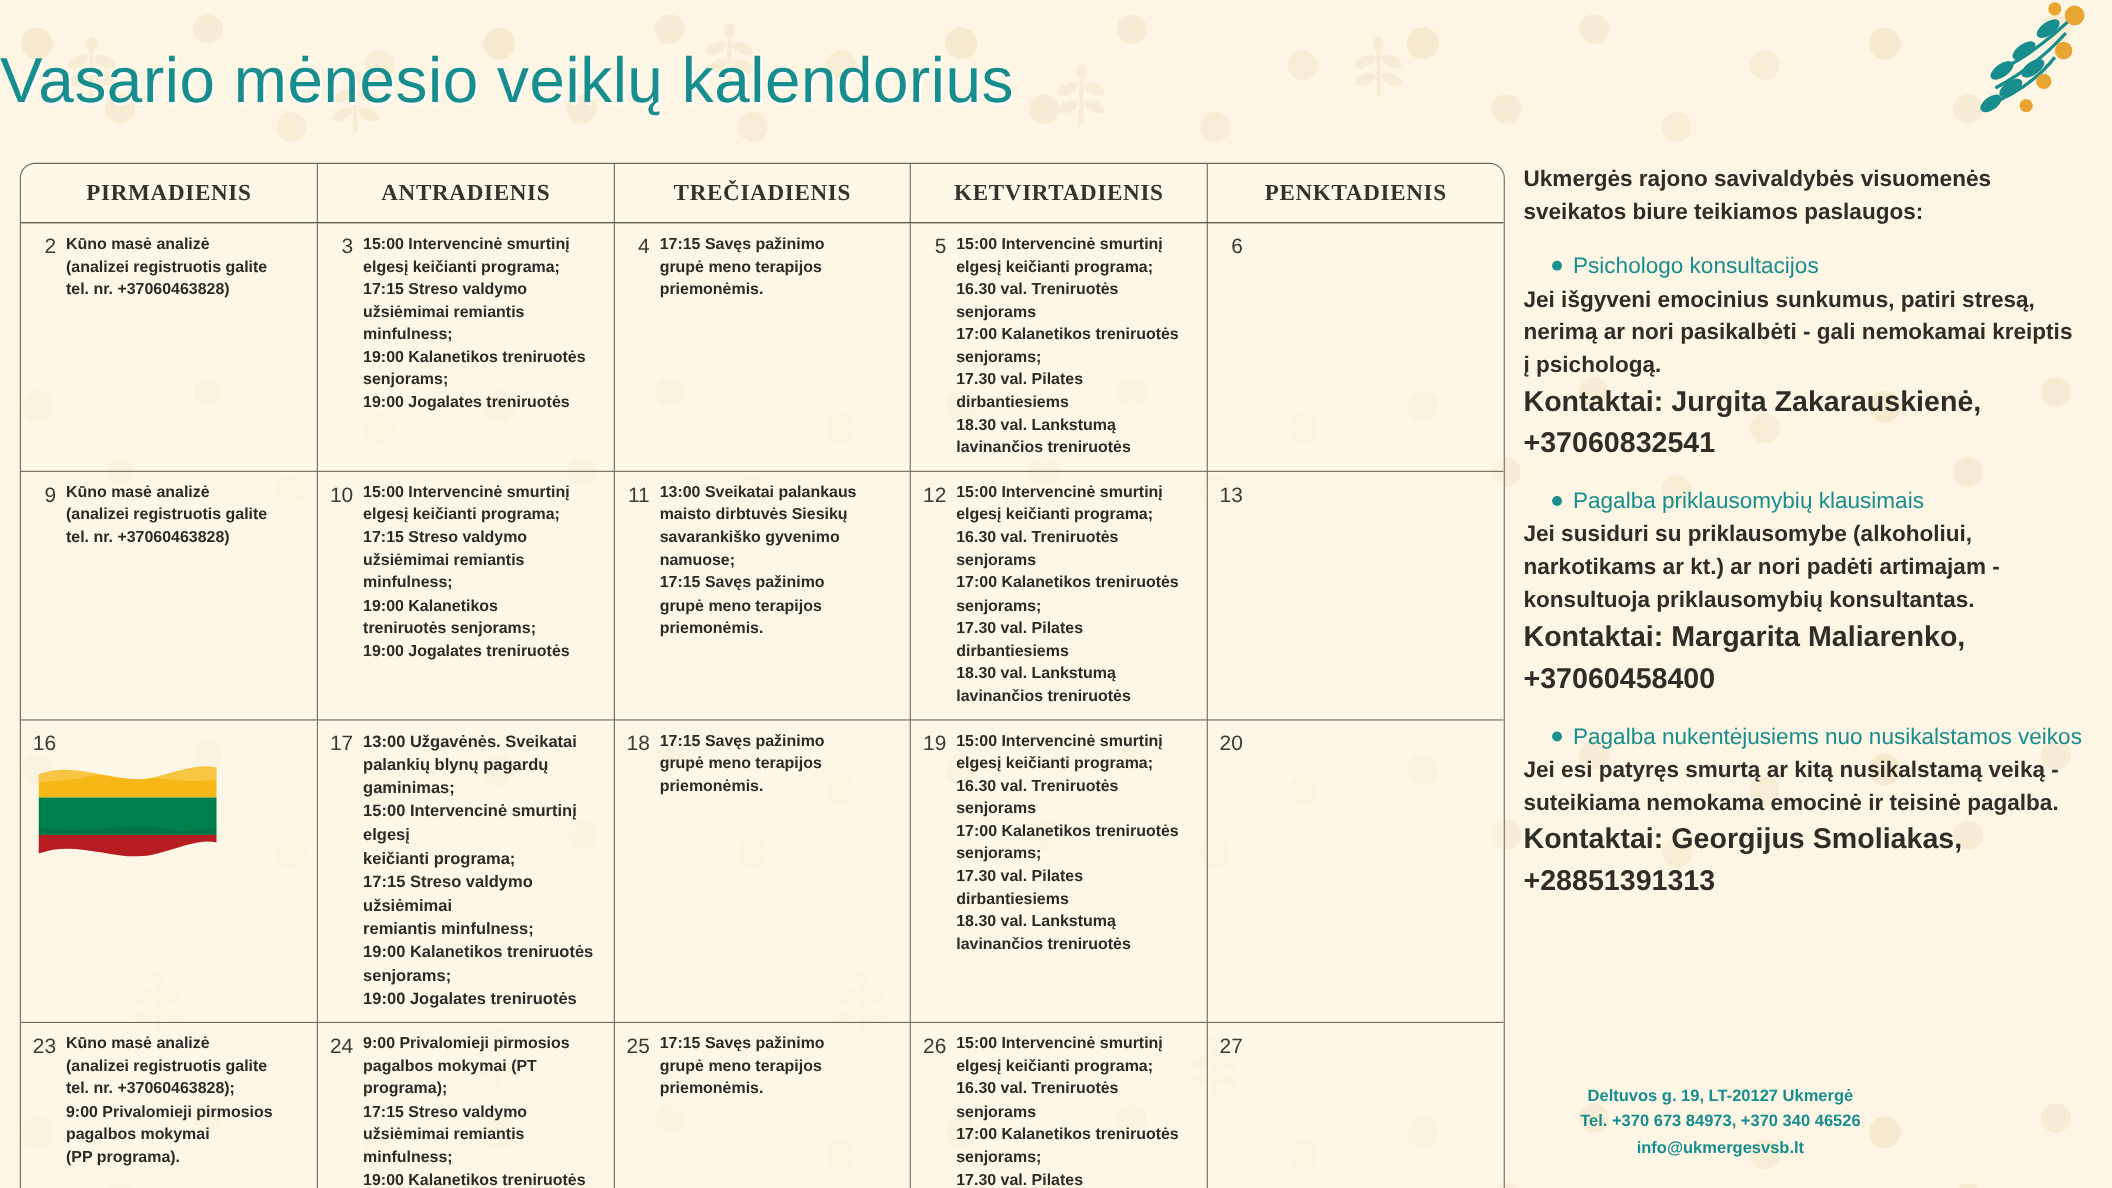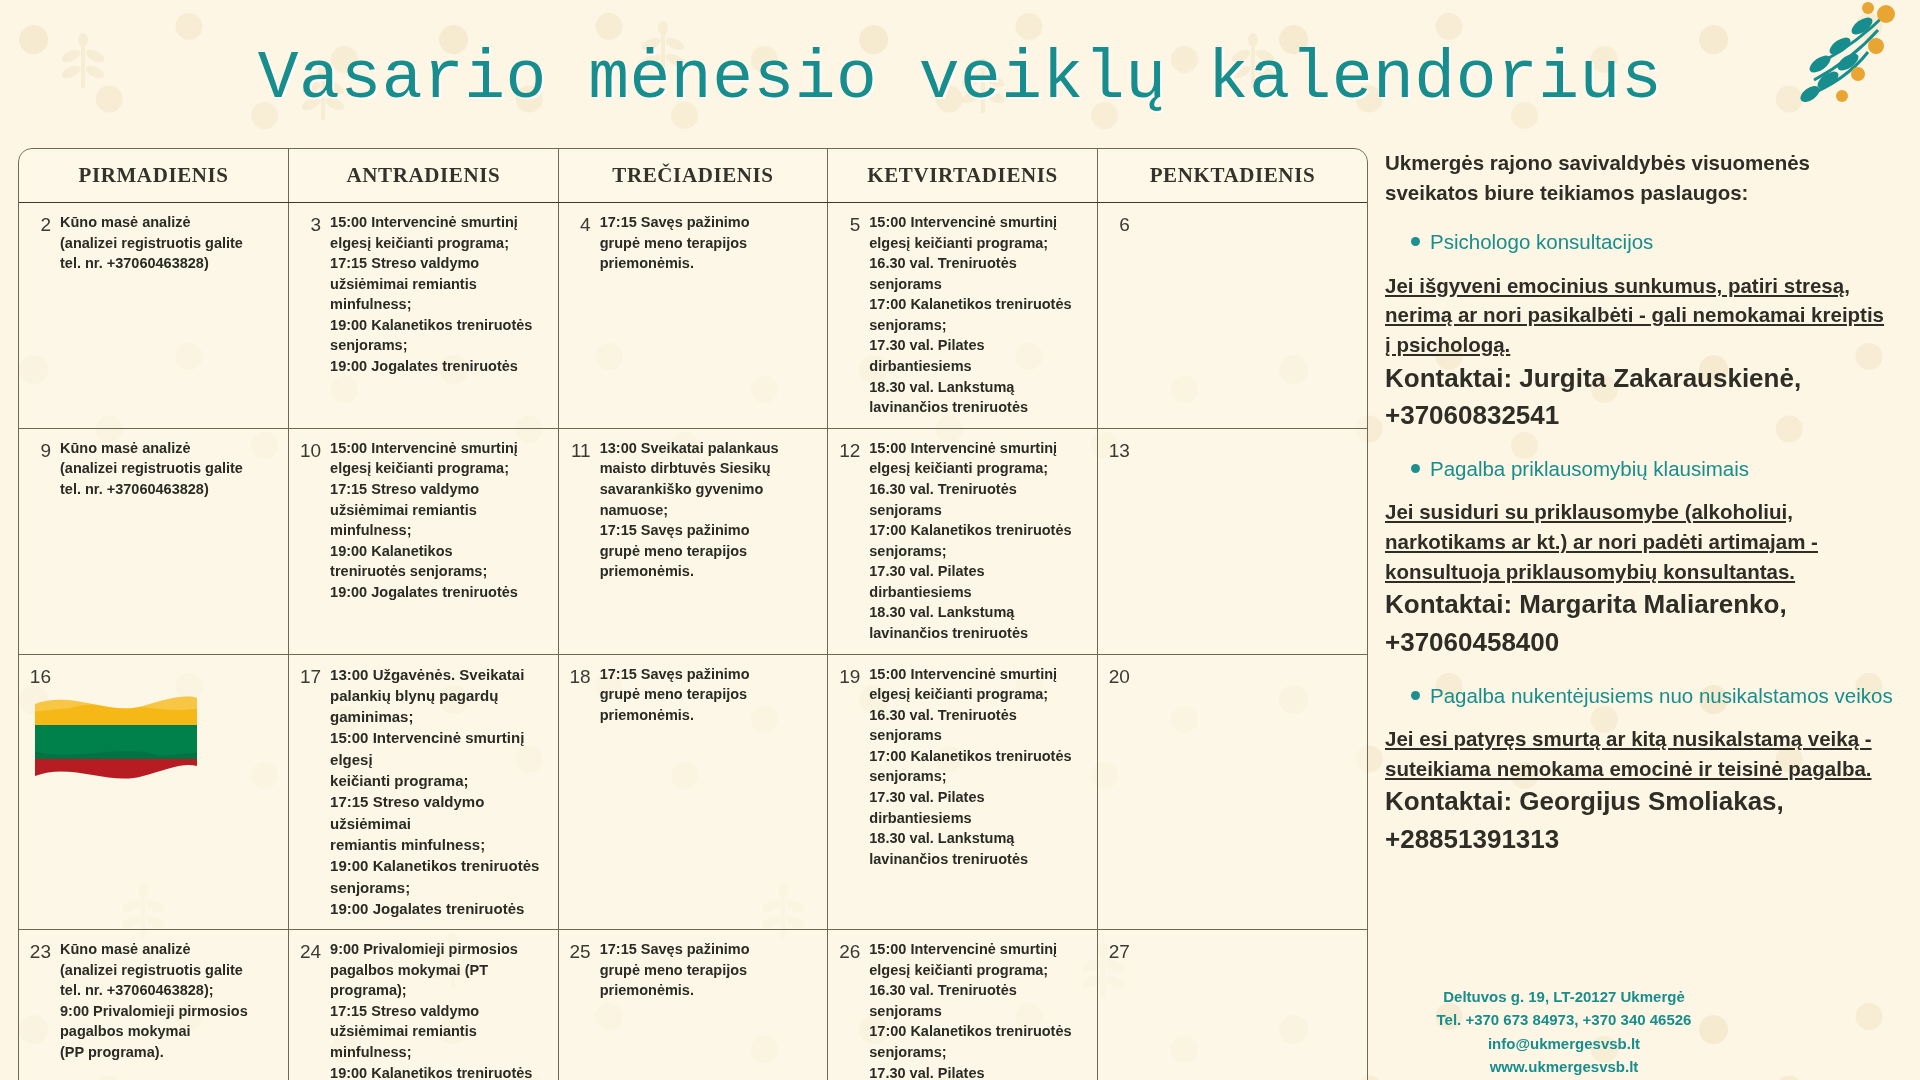--- a/index.html
+++ b/index.html
@@ -31,23 +31,23 @@
   }
   .sprig {
     position:absolute; width:46px; height:60px; opacity:.42;
     pointer-events:none;
   }
 
   
   #title {
     position: absolute;
     left: 0; right: 0; top: 40px;
-    text-align: center;
-    font-family: Liberation Mono, monospace;
-    font-size: 68px;
+    text-align: left;
+    font-family: Liberation Sans, sans-serif;
+    font-size: 58px;
     font-weight: 400;
     color: #178d8d;
     letter-spacing: .5px;
     text-shadow: 2px 2px 0 rgba(255,255,255,.85);
     white-space: nowrap;
   }
 
   
   #branch { position:absolute; right:18px; top:0; width:230px; height:125px; }
 
@@ -125,23 +125,22 @@
   }
   .bullet {
     flex: 0 0 9px; width: 9px; height: 9px; border-radius: 50%;
     background: #1d8f8f; margin-top: 10px;
   }
   .service .head .txt {
     font-size: 20.5px; font-weight: normal; color: #178d8d; line-height: 1.42;
   }
   .service .body {
     font-size: 20.5px; font-weight: bold; color: #2e2e27; line-height: 1.45;
-    margin-top: 14px;
+    margin-top: 1px;
     white-space: pre-line;
-    text-decoration: underline;
   }
   .service .contact {
     font-size: 26px; font-weight: bold; color: #2e2e27; line-height: 1.45;
     white-space: pre-line;
   }
 
   
   #footer {
     position: absolute;
     left: 1309px; top: 985px;
@@ -542,16 +541,15 @@
           <div class="contact">Kontaktai: Georgijus Smoliakas,
 +28851391313</div>
         </div>
       </div>
   </div>
 
   <div id="footer">
     <div>Deltuvos g. 19, LT-20127 Ukmergė</div>
     <div>Tel. +370 673 84973, +370 340 46526</div>
     <div>info@ukmergesvsb.lt</div>
-    <div>www.ukmergesvsb.lt</div>
   </div>
 
 </div>
 
 </body></html>

